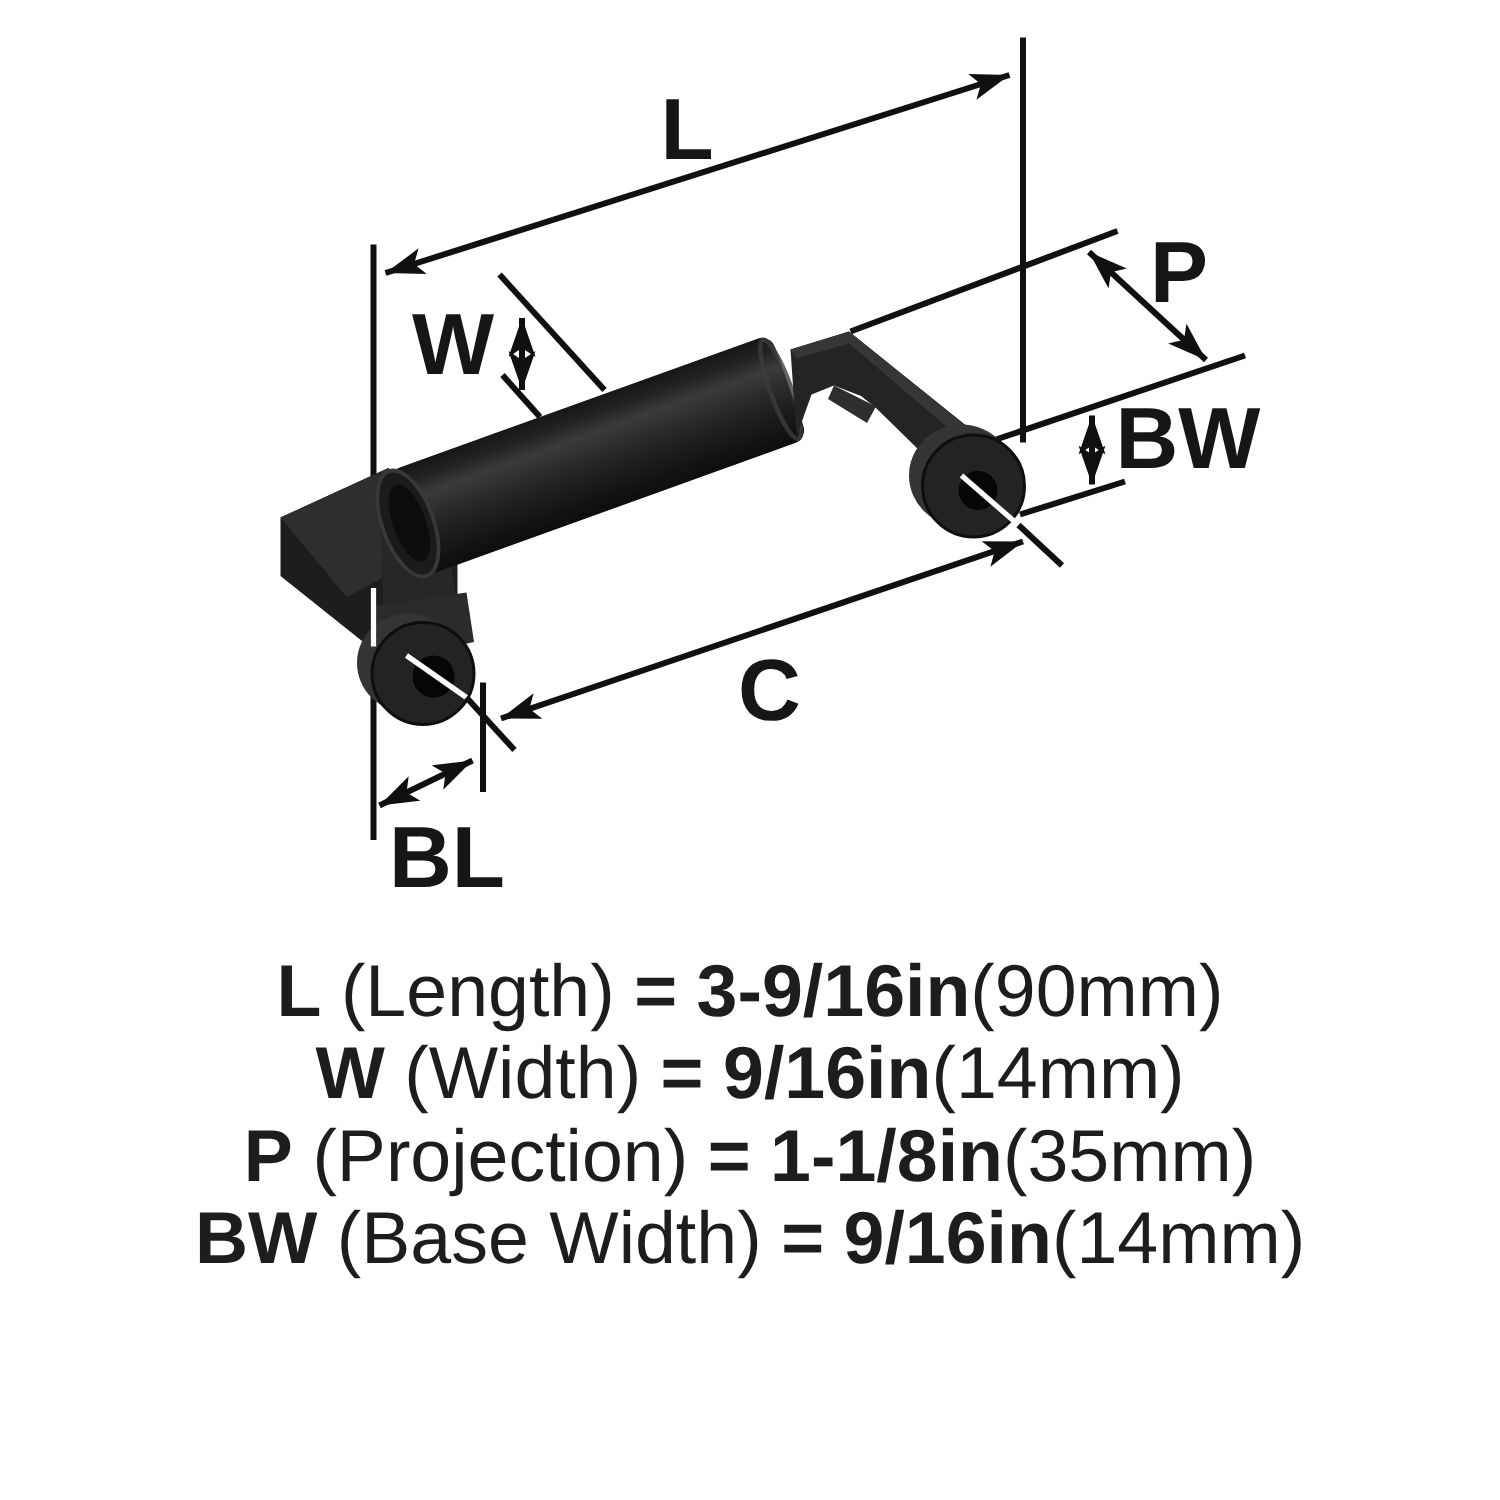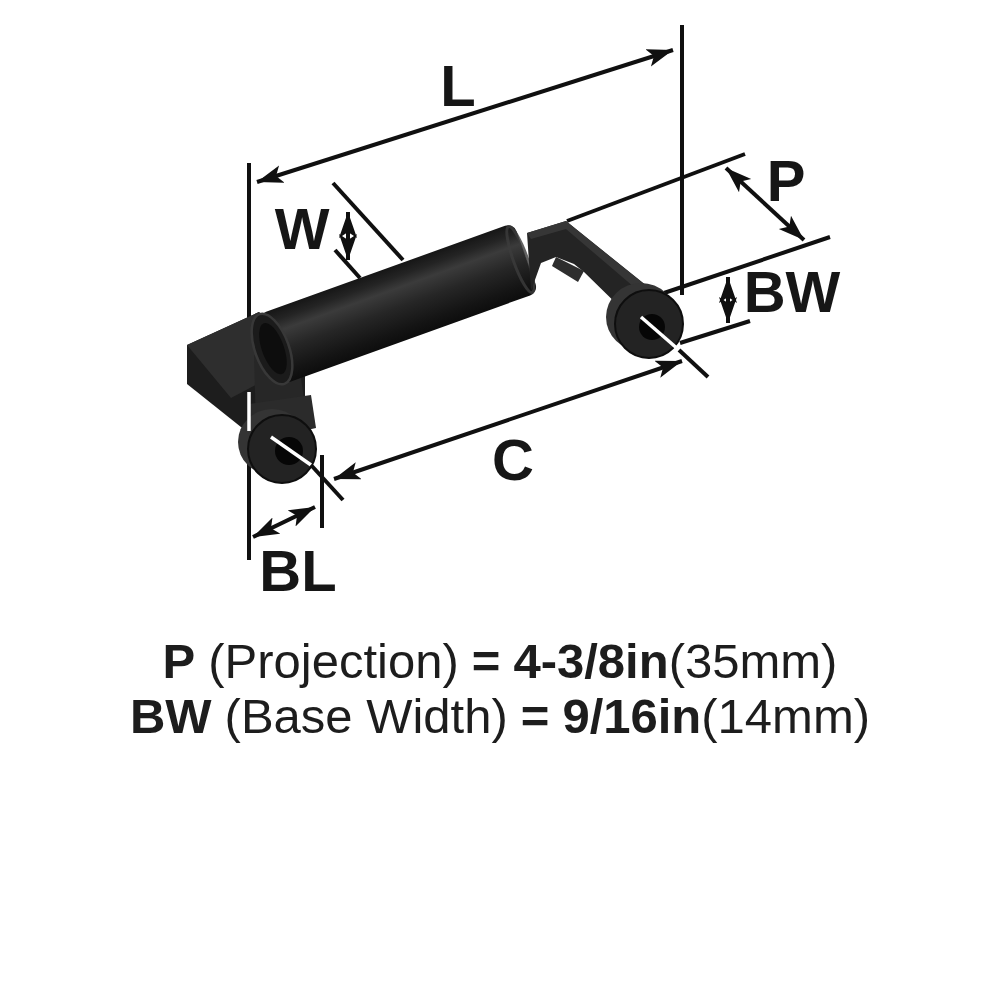--- a/index.html
+++ b/index.html
@@ -108,20 +108,26 @@
       <text x="302" y="249" class="dim-label">W</text>
       <text x="786" y="201" class="dim-label">P</text>
       <text x="792" y="312" class="dim-label">BW</text>
       <text x="513" y="480" class="dim-label">C</text>
       <text x="298" y="591" class="dim-label">BL</text>
     </svg>
   </div>
 
   <div class="specs">
     <div class="spec-row">
-      <span class="sk">P</span><span class="sn">(Projection)</span><span class="se">=</span><span class="sv">4-3/8in</span><span class="sm">(35mm)</span>
+      <span class="sk">L</span><span class="sn">(Length)</span><span class="se">=</span><span class="sv">3-9/16in</span><span class="sm">(90mm)</span>
+    </div>
+    <div class="spec-row">
+      <span class="sk">W</span><span class="sn">(Width)</span><span class="se">=</span><span class="sv">9/16in</span><span class="sm">(14mm)</span>
+    </div>
+    <div class="spec-row">
+      <span class="sk">P</span><span class="sn">(Projection)</span><span class="se">=</span><span class="sv">1-1/8in</span><span class="sm">(35mm)</span>
     </div>
     <div class="spec-row">
       <span class="sk">BW</span><span class="sn">(Base Width)</span><span class="se">=</span><span class="sv">9/16in</span><span class="sm">(14mm)</span>
     </div>
   </div>
 
 </div>
 
 </body></html>

